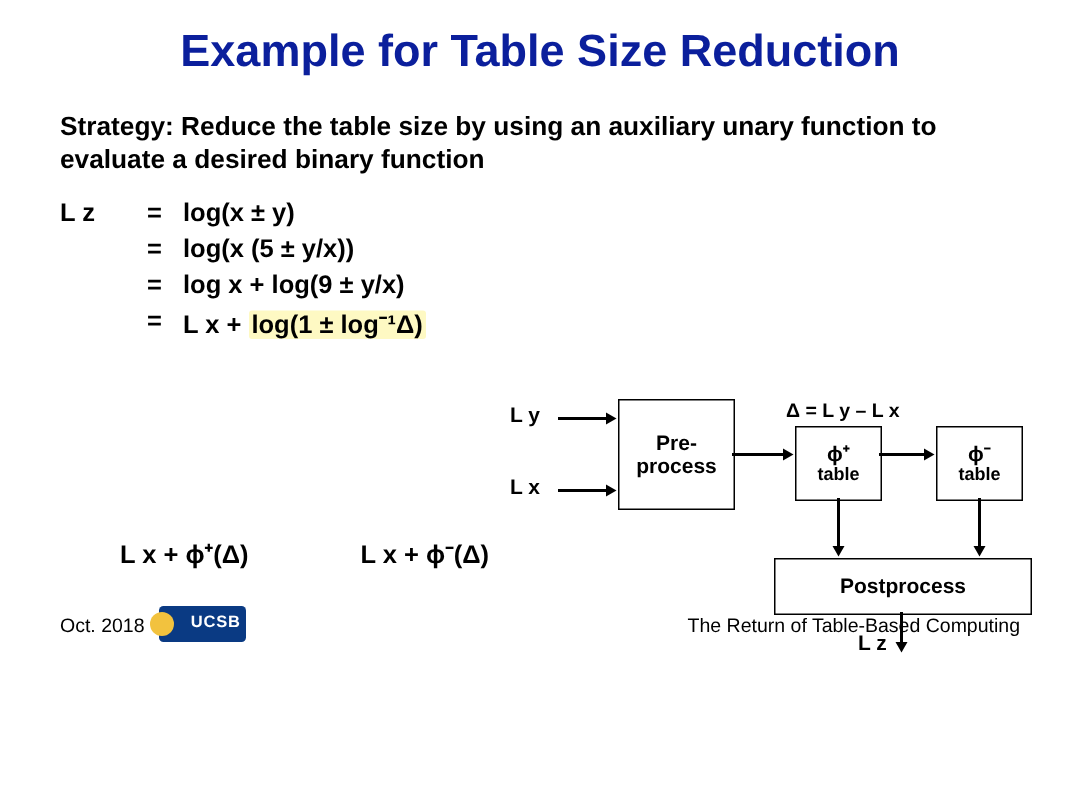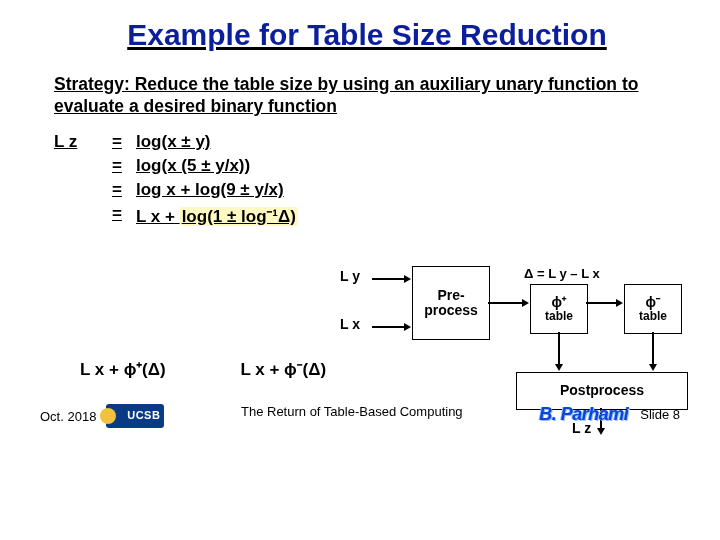--- a/index.html
+++ b/index.html
@@ -11,22 +11,21 @@
     font-family: Arial, Helvetica, sans-serif;
     color: #000;
     position: relative;
     overflow: hidden;
   }
   .slide {
     width: 720px;
     height: 444px;
     position: relative;
     box-sizing: border-box;
-    padding: 18px 40px 10px 54px;
-    text-decoration: underline;
+    padding: 18px 40px 10px 40px;
   }
   .title {
     font-size: 30px;
     font-weight: bold;
     color: #0b1f9c;
     text-align: center;
     margin-bottom: 22px;
   }
   .body-text {
     font-size: 17.5px;
@@ -93,21 +92,21 @@
     position: absolute;
     font-weight: bold;
     font-size: 14px;
   }
   .footer {
     position: absolute;
     bottom: 16px;
     left: 40px;
     right: 40px;
     display: flex;
-    align-items: flex-start;
+    align-items: center;
     justify-content: space-between;
     font-size: 13px;
   }
   .logo-ucsb {
     display: inline-block;
     width: 58px;
     height: 24px;
     border-radius: 3px;
     background: linear-gradient(#0a3a83,#0a3a83);
     position: relative;
@@ -229,18 +228,14 @@
   </div>
 
   <div class="footer">
     <div style="display:flex; align-items:center;">
       <span>Oct. 2018</span>
       <span class="logo-ucsb">
           <span>UCSB</span>
         </span>
     </div>
     <div>The Return of Table-Based Computing</div>
-    <div style="display:flex; align-items:center; gap:12px;">
-      <span class="author">B. Parhami</span>
-      <span>Slide 8</span>
-    </div>
   </div>
 </div>
 
 </body></html>

